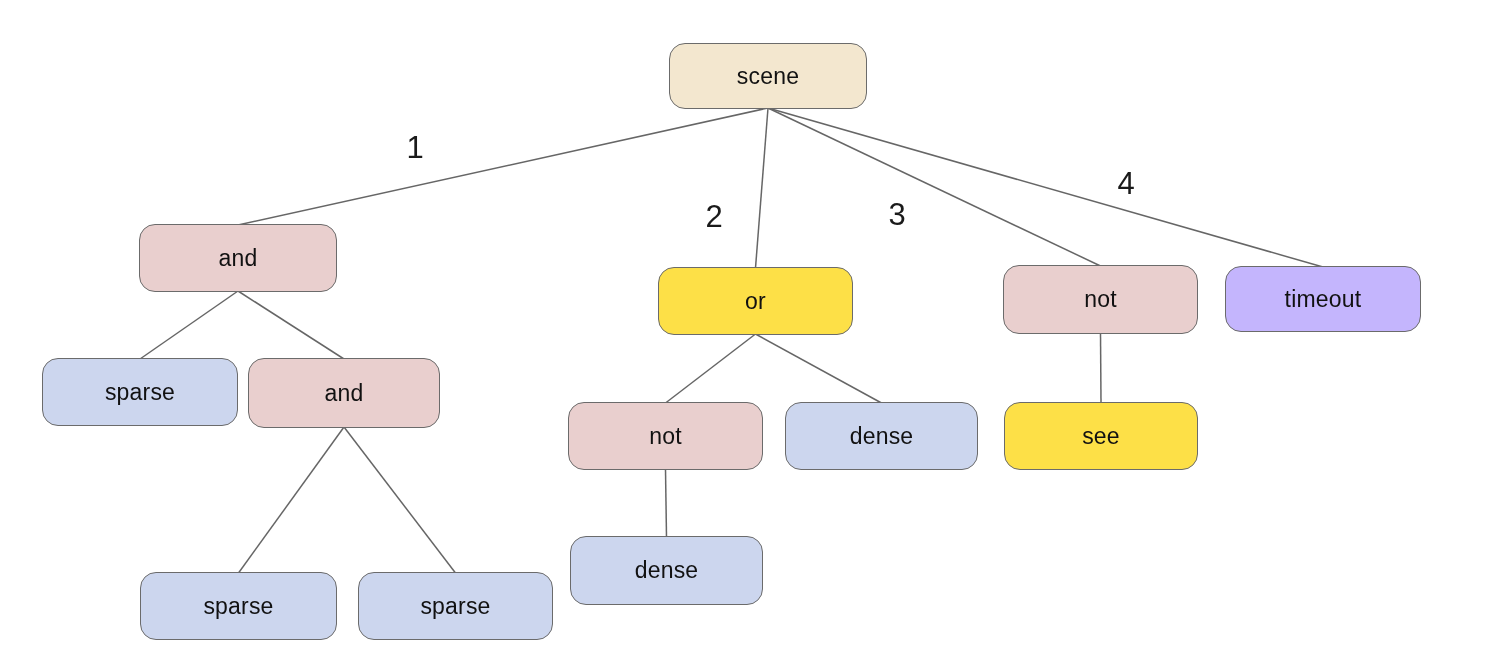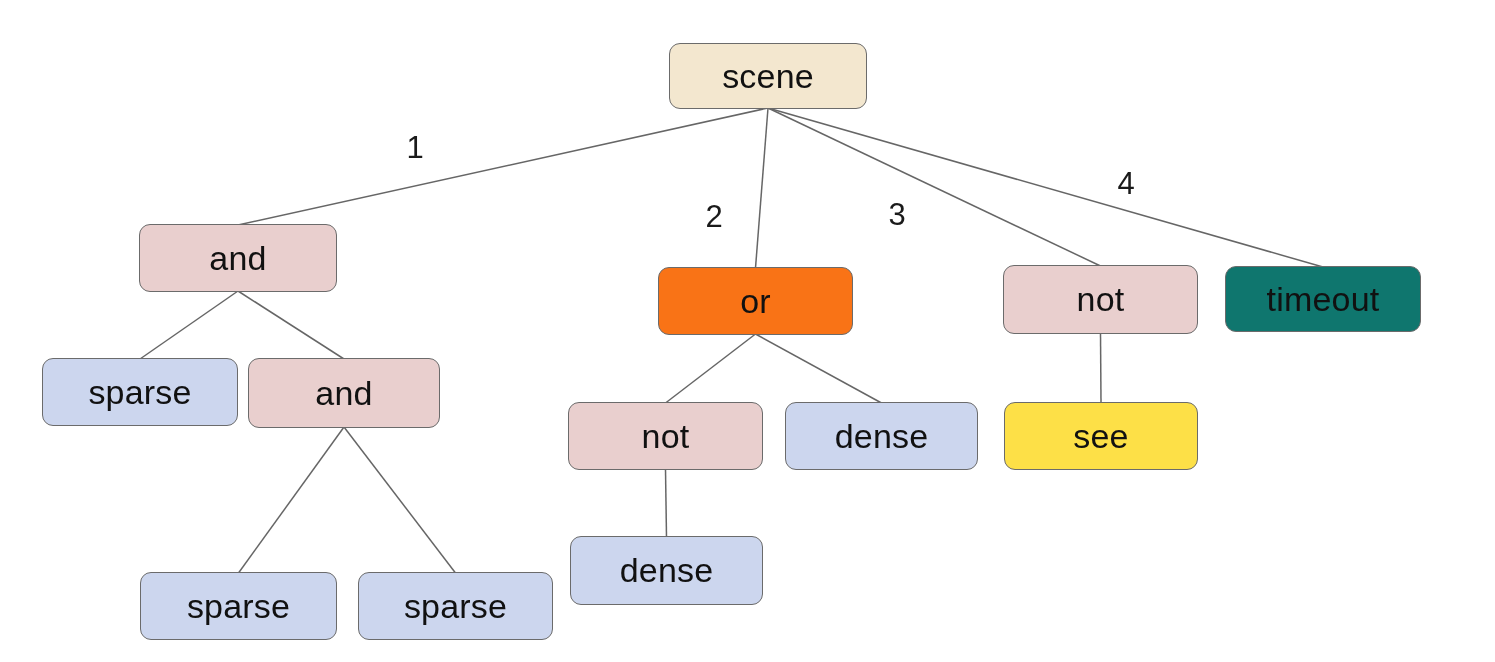--- a/index.html
+++ b/index.html
@@ -19,25 +19,25 @@
     position: absolute;
     left: 0;
     top: 0;
     width: 100%;
     height: 100%;
   }
   .node {
     position: absolute;
     box-sizing: border-box;
     border: 1.6px solid #6b6b6b;
-    border-radius: 11px;
+    border-radius: 16px;
     display: flex;
     align-items: center;
     justify-content: center;
-    font-size: 34px;
+    font-size: 23px;
     color: #111111;
     letter-spacing: 0.2px;
     user-select: none;
   }
   .edge-label {
     position: absolute;
     transform: translate(-50%, -50%);
     font-size: 31px;
     color: #1a1a1a;
     line-height: 1;
@@ -58,23 +58,23 @@
       <line x1="344" y1="427" x2="238.5" y2="573" stroke="#666666" stroke-width="1.5"></line>
       <line x1="344" y1="427" x2="455.5" y2="573" stroke="#666666" stroke-width="1.5"></line>
       <line x1="755.5" y1="334" x2="665.5" y2="403" stroke="#666666" stroke-width="1.5"></line>
       <line x1="755.5" y1="334" x2="881.5" y2="403" stroke="#666666" stroke-width="1.5"></line>
       <line x1="665.5" y1="469" x2="666.5" y2="537" stroke="#666666" stroke-width="1.5"></line>
       <line x1="1100.5" y1="333" x2="1101" y2="403" stroke="#666666" stroke-width="1.5"></line>
     </svg>
   <div id="node-layer">
       <div class="node" style="left: 669px; top: 43px; width: 198px; height: 66px; background: rgb(243, 231, 207); border-color: rgb(107, 107, 107); color: rgb(17, 17, 17);">scene</div>
       <div class="node" style="left: 139px; top: 224px; width: 198px; height: 68px; background: rgb(233, 207, 206); border-color: rgb(107, 107, 107); color: rgb(17, 17, 17);">and</div>
-      <div class="node" style="left: 658px; top: 267px; width: 195px; height: 68px; background: #f97316; border-color: rgb(107, 107, 107); color: rgb(17, 17, 17);">or</div>
+      <div class="node" style="left: 658px; top: 267px; width: 195px; height: 68px; background: #fde047; border-color: rgb(107, 107, 107); color: rgb(17, 17, 17);">or</div>
       <div class="node" style="left: 1003px; top: 265px; width: 195px; height: 69px; background: rgb(233, 207, 206); border-color: rgb(107, 107, 107); color: rgb(17, 17, 17);">not</div>
-      <div class="node" style="left: 1225px; top: 266px; width: 196px; height: 66px; background: #0f766e; border-color: rgb(107, 107, 107); color: rgb(17, 17, 17);">timeout</div>
+      <div class="node" style="left: 1225px; top: 266px; width: 196px; height: 66px; background: #c4b5fd; border-color: rgb(107, 107, 107); color: rgb(17, 17, 17);">timeout</div>
       <div class="node" style="left: 42px; top: 358px; width: 196px; height: 68px; background: rgb(204, 214, 238); border-color: rgb(107, 107, 107); color: rgb(17, 17, 17);">sparse</div>
       <div class="node" style="left: 248px; top: 358px; width: 192px; height: 70px; background: rgb(233, 207, 206); border-color: rgb(107, 107, 107); color: rgb(17, 17, 17);">and</div>
       <div class="node" style="left: 568px; top: 402px; width: 195px; height: 68px; background: rgb(233, 207, 206); border-color: rgb(107, 107, 107); color: rgb(17, 17, 17);">not</div>
       <div class="node" style="left: 785px; top: 402px; width: 193px; height: 68px; background: rgb(204, 214, 238); border-color: rgb(107, 107, 107); color: rgb(17, 17, 17);">dense</div>
       <div class="node" style="left: 1004px; top: 402px; width: 194px; height: 68px; background: #fde047; border-color: rgb(107, 107, 107); color: rgb(17, 17, 17);">see</div>
       <div class="node" style="left: 140px; top: 572px; width: 197px; height: 68px; background: rgb(204, 214, 238); border-color: rgb(107, 107, 107); color: rgb(17, 17, 17);">sparse</div>
       <div class="node" style="left: 358px; top: 572px; width: 195px; height: 68px; background: rgb(204, 214, 238); border-color: rgb(107, 107, 107); color: rgb(17, 17, 17);">sparse</div>
       <div class="node" style="left: 570px; top: 536px; width: 193px; height: 69px; background: rgb(204, 214, 238); border-color: rgb(107, 107, 107); color: rgb(17, 17, 17);">dense</div>
     </div>
   <div id="label-layer">

